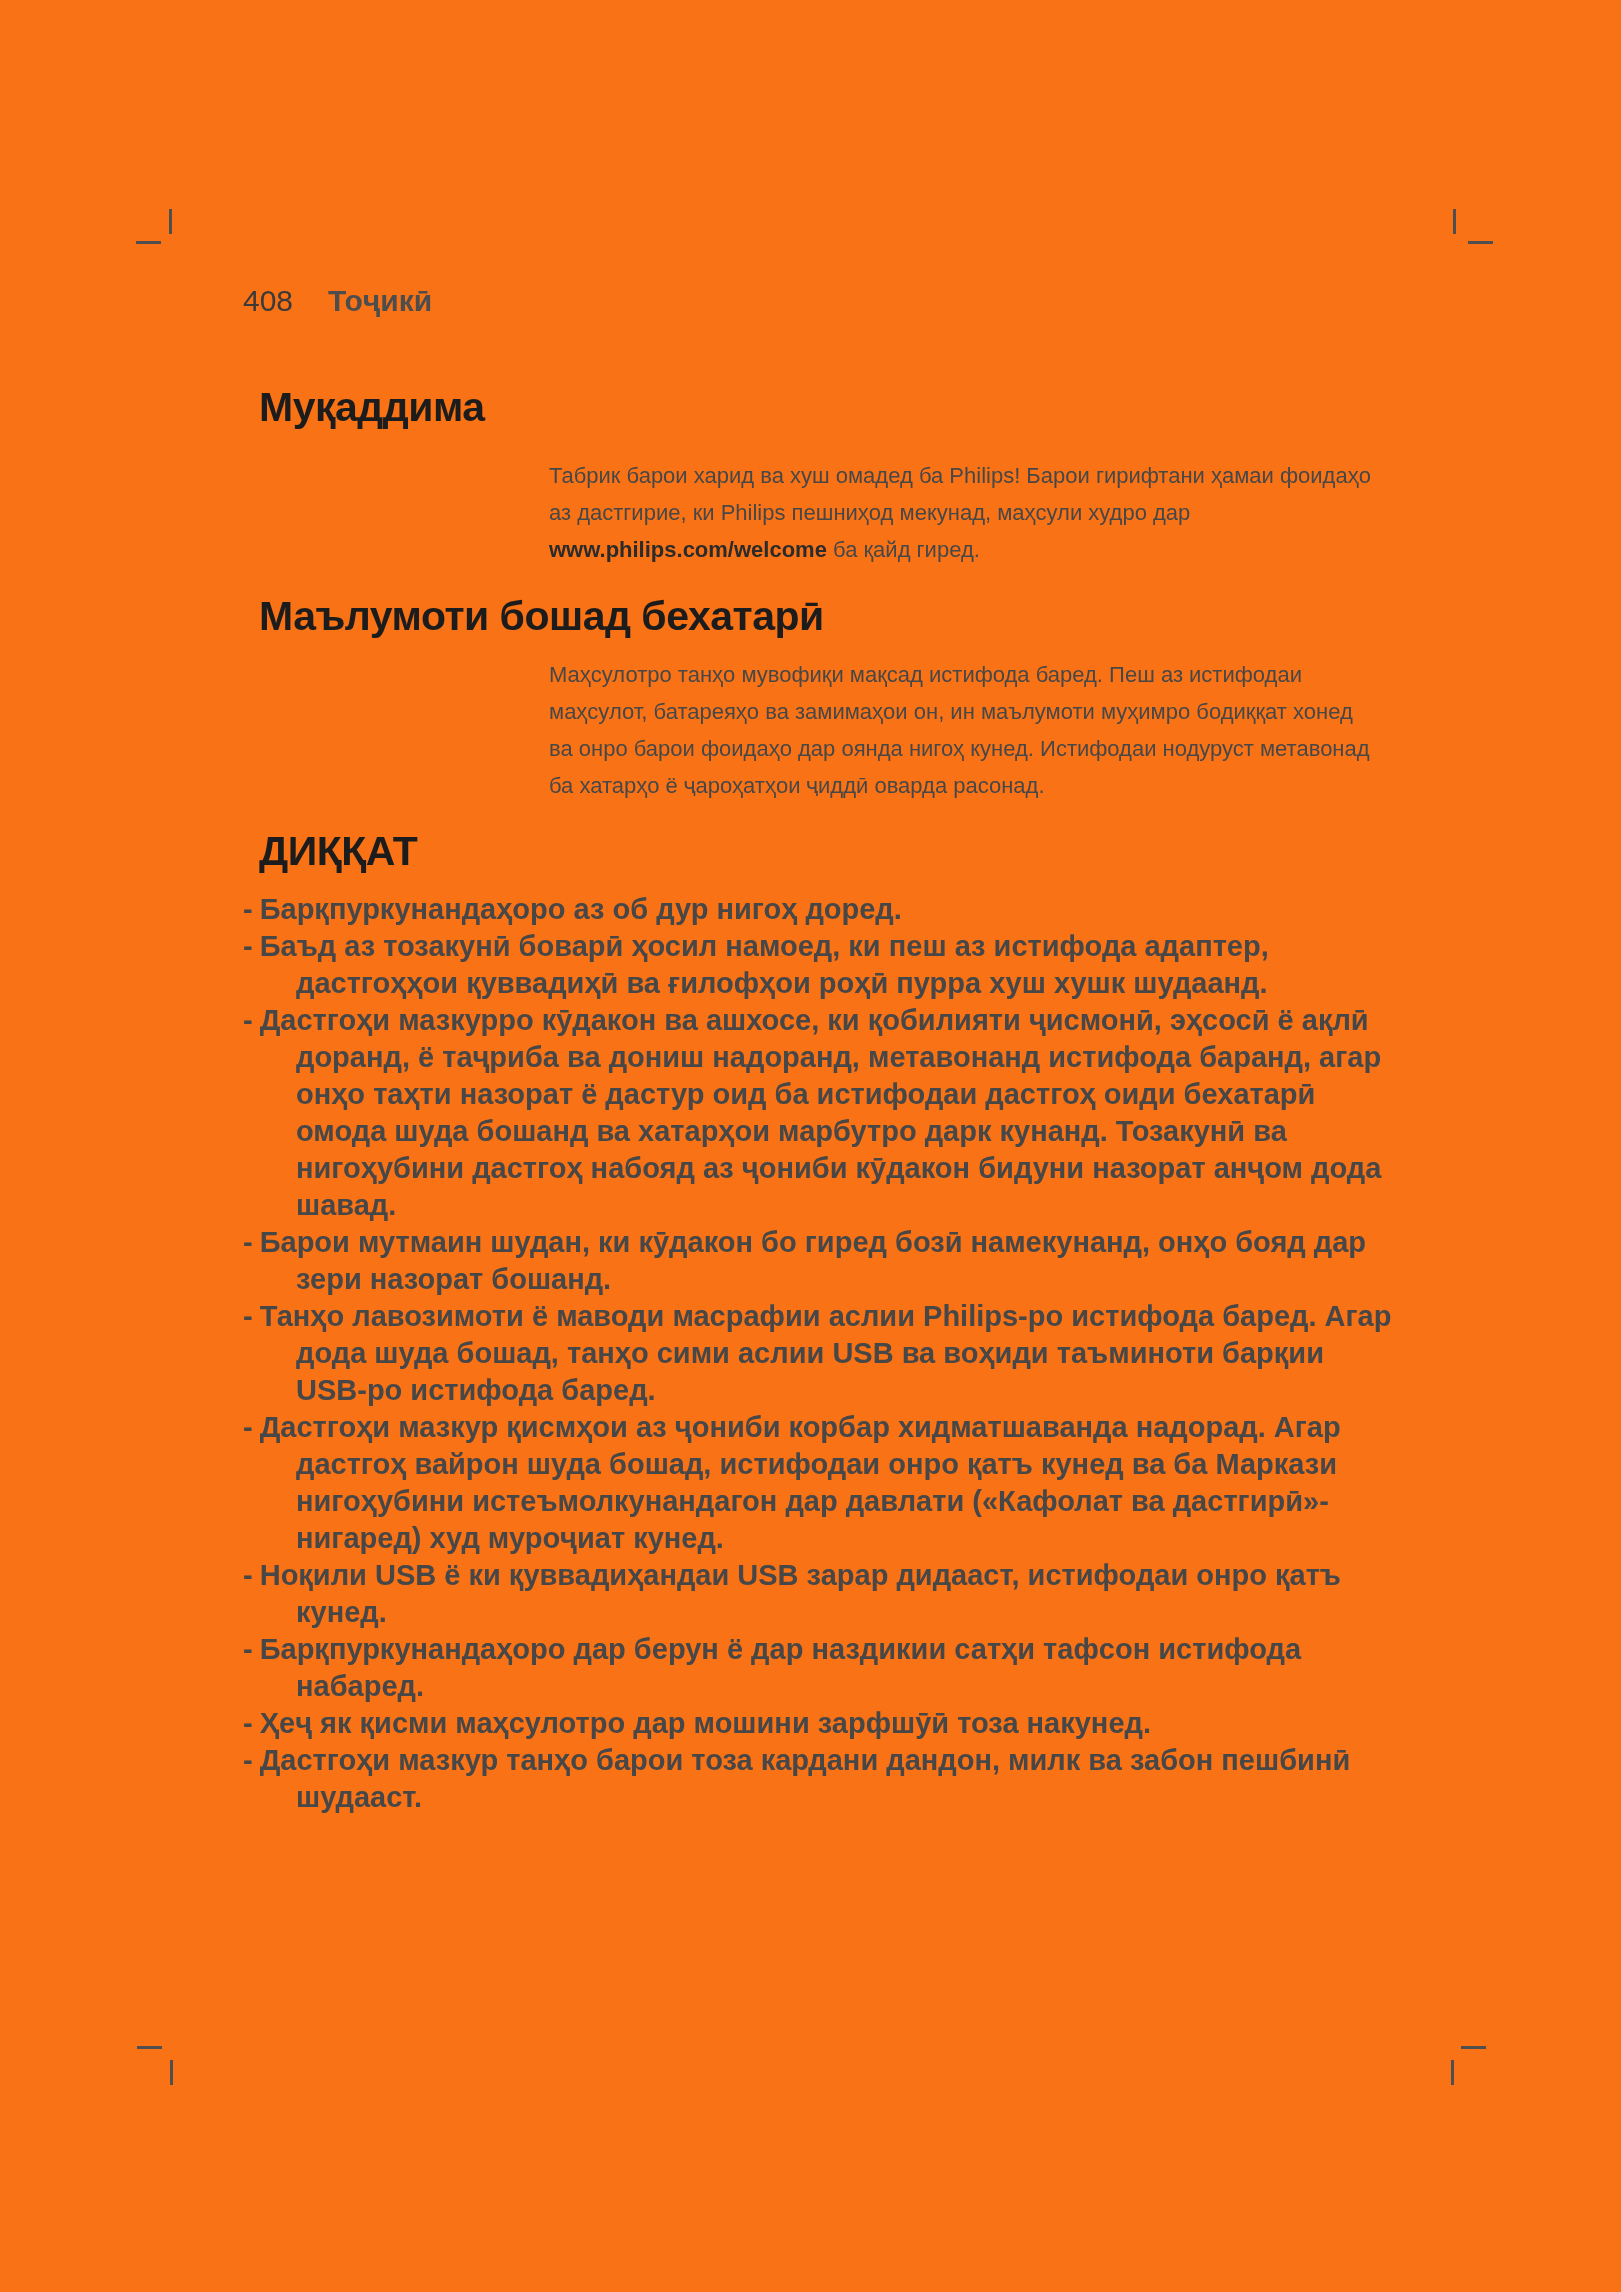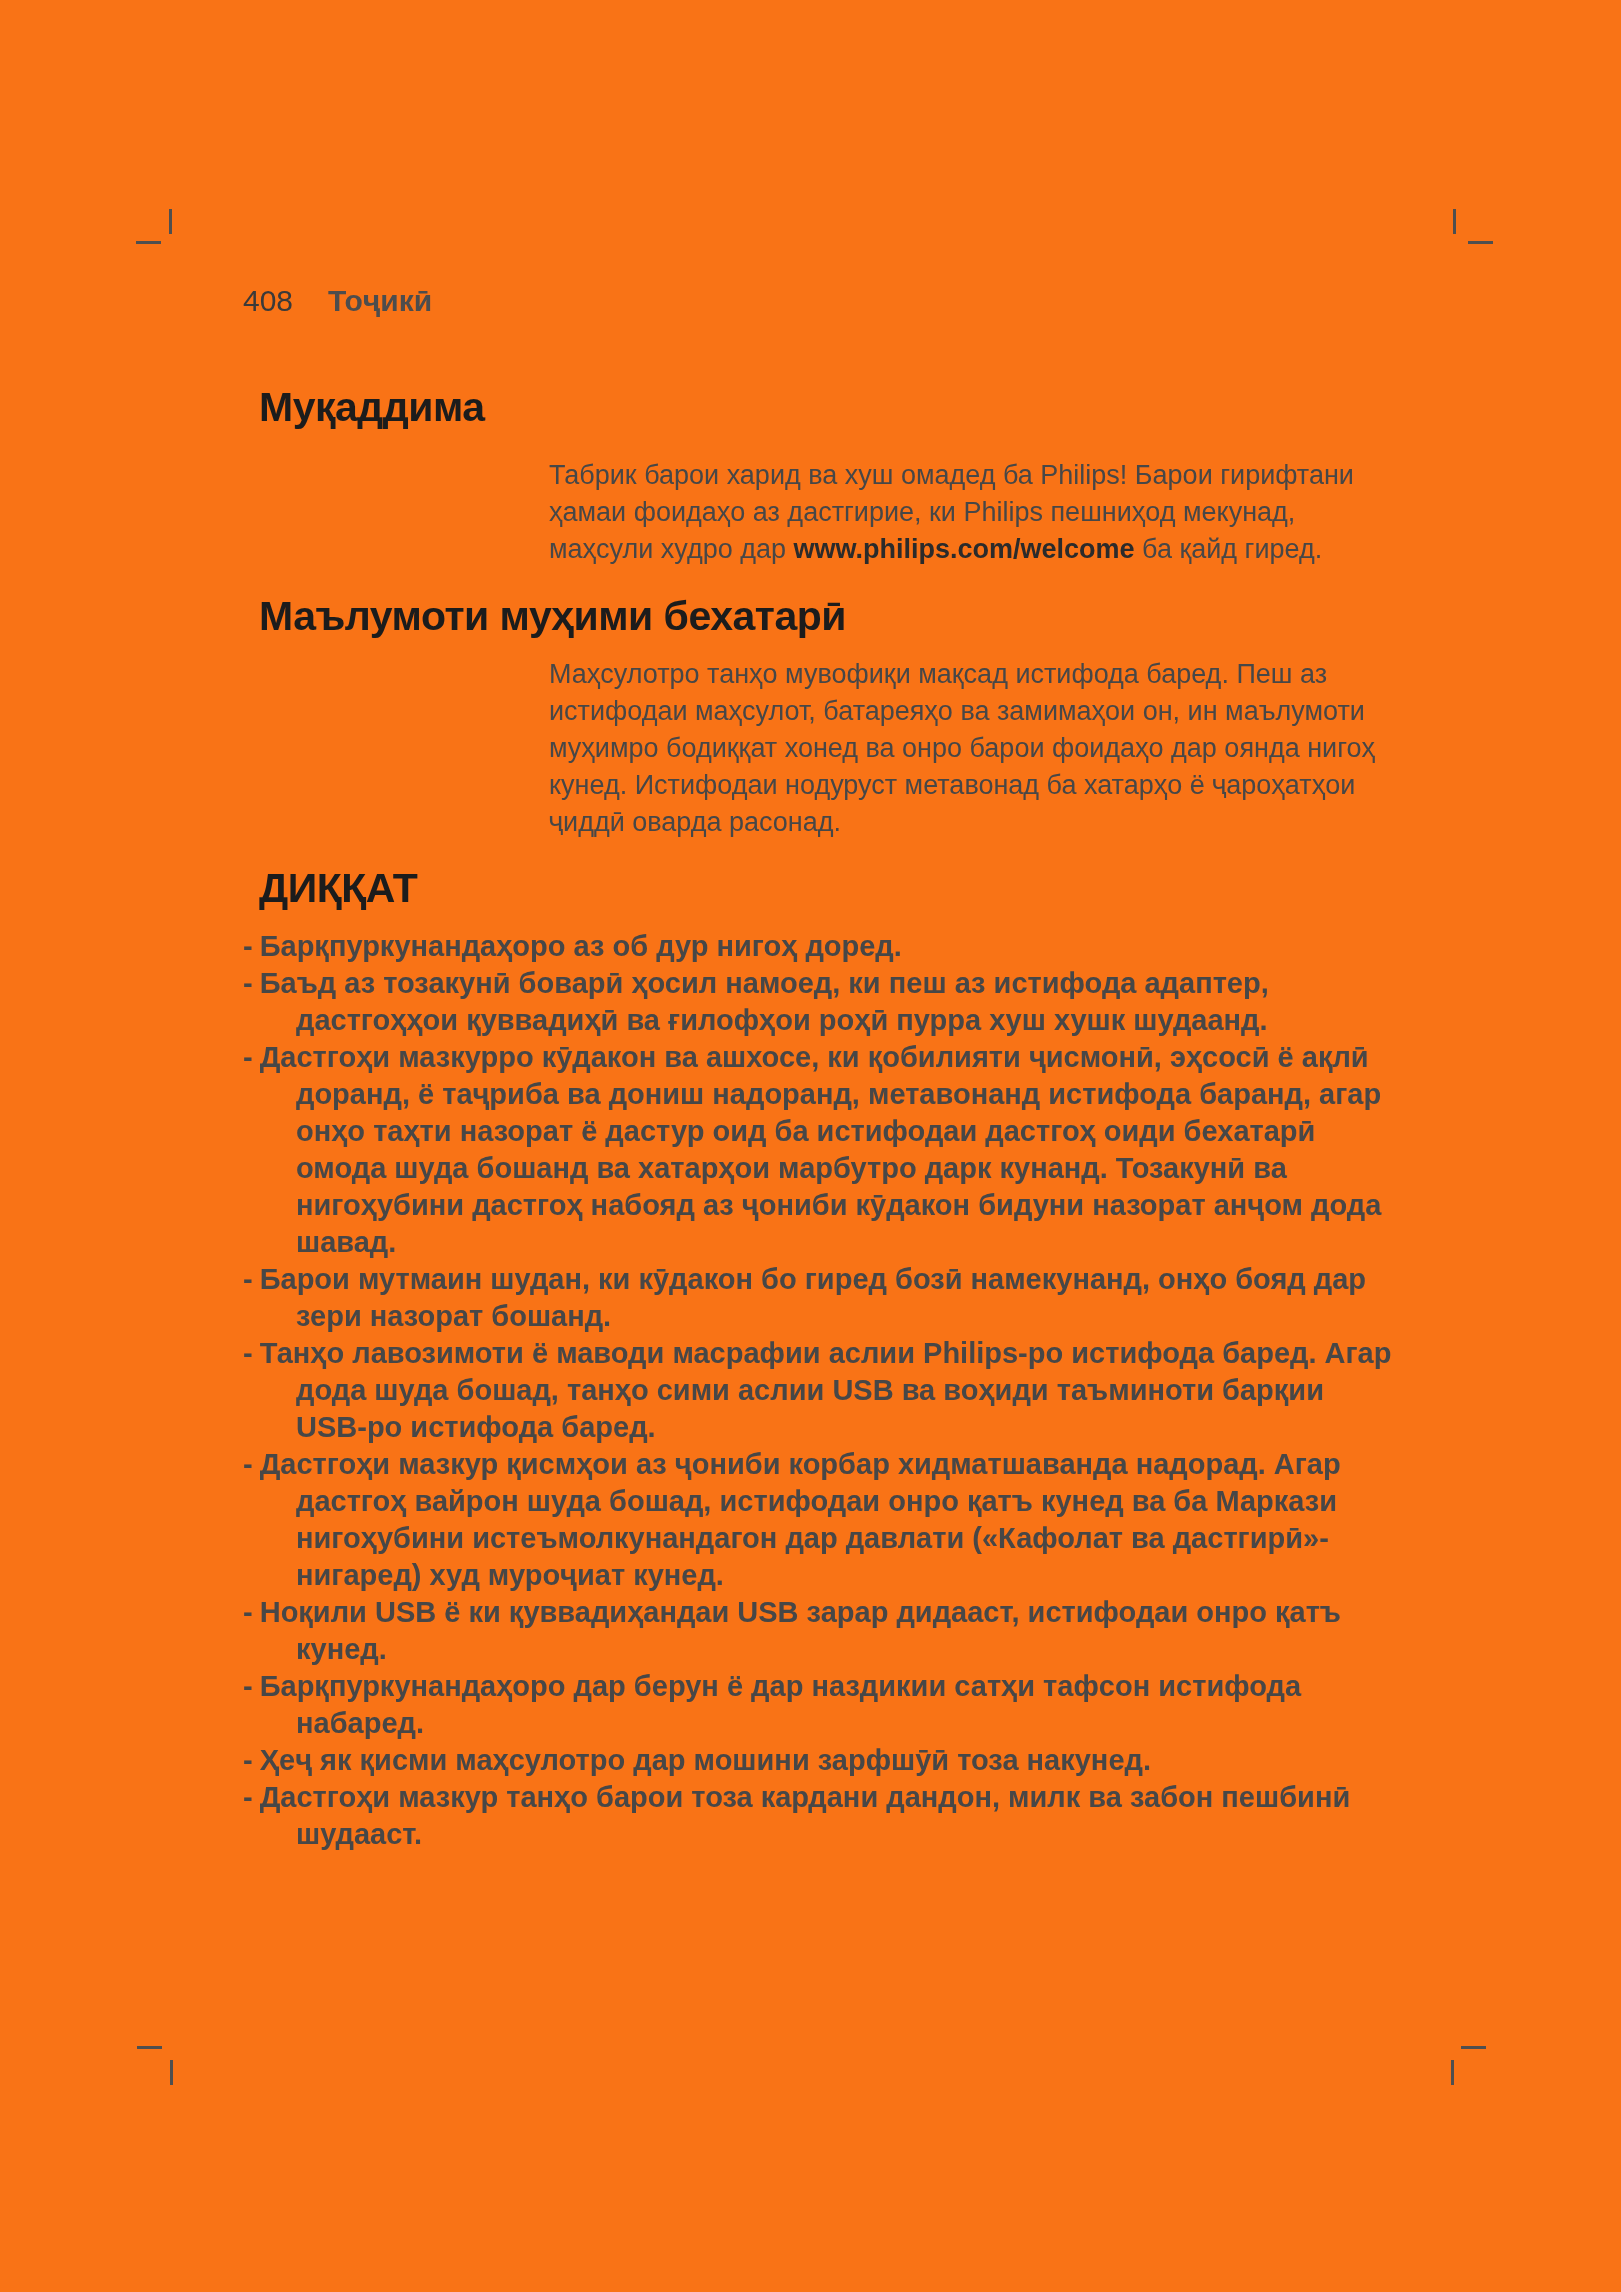--- a/index.html
+++ b/index.html
@@ -48,21 +48,21 @@
     font-weight: 700;
     color: #1c1c1c;
     letter-spacing: -0.5px;
   }
   .h-intro   { margin-top: 65px; }
   .h-safety  { margin-top: 25.5px; }
   .h-caution { margin-top: 23.5px; }
 
   p {
     margin: 0;
-    font-size: 27px;
+    font-size: 22px;
     line-height: 37px;
     color: #474747;
   }
   .indent {
     margin-left: 306px;
     width: 831px;
   }
   .p-intro  { margin-top: 25.5px; }
   .p-safety { margin-top: 11.8px; }
   .bold-url { font-weight: 700; color: #2b2b2b; }
@@ -103,21 +103,21 @@
 
     <div class="page-header">
       <span class="num">408</span>
       <span class="lang">Тоҷикӣ</span>
     </div>
 
     <h1 class="h-intro">Муқаддима</h1>
 
     <p class="indent p-intro"><span>Табрик барои харид ва хуш омадед ба Philips! Барои гирифтани ҳамаи фоидаҳо аз дастгирие, ки Philips пешниҳод мекунад, маҳсули худро дар </span><span class="bold-url">www.philips.com/welcome</span><span> ба қайд гиред.</span></p>
 
-    <h1 class="h-safety">Маълумоти муҳими бехатарӣ</h1>
+    <h1 class="h-safety">Маълумоти бошад бехатарӣ</h1>
 
     <p class="indent p-safety">Маҳсулотро танҳо мувофиқи мақсад истифода баред. Пеш аз истифодаи маҳсулот, батареяҳо ва замимаҳои он, ин маълумоти муҳимро бодиққат хонед ва онро барои фоидаҳо дар оянда нигоҳ кунед. Истифодаи нодуруст метавонад ба хатарҳо ё ҷароҳатҳои ҷиддӣ оварда расонад.</p>
 
     <h1 class="h-caution">ДИҚҚАТ</h1>
 
     <div class="list">
       <div class="li"><span class="marker">-</span><span>Барқпуркунандаҳоро аз об дур нигоҳ доред.</span></div>
       <div class="li"><span class="marker">-</span><span>Баъд аз тозакунӣ боварӣ ҳосил намоед, ки пеш аз истифода адаптер, дастгоҳҳои қуввадиҳӣ ва ғилофҳои роҳӣ пурра хуш хушк шудаанд.</span></div>
       <div class="li"><span class="marker">-</span><span>Дастгоҳи мазкурро кӯдакон ва ашхосе, ки қобилияти ҷисмонӣ, эҳсосӣ ё ақлӣ доранд, ё таҷриба ва дониш надоранд, метавонанд истифода баранд, агар онҳо таҳти назорат ё дастур оид ба истифодаи дастгоҳ оиди бехатарӣ омода шуда бошанд ва хатарҳои марбутро дарк кунанд. Тозакунӣ ва нигоҳубини дастгоҳ набояд аз ҷониби кӯдакон бидуни назорат анҷом дода шавад.</span></div>
       <div class="li"><span class="marker">-</span><span>Барои мутмаин шудан, ки кӯдакон бо гиред бозӣ намекунанд, онҳо бояд дар зери назорат бошанд.</span></div>

